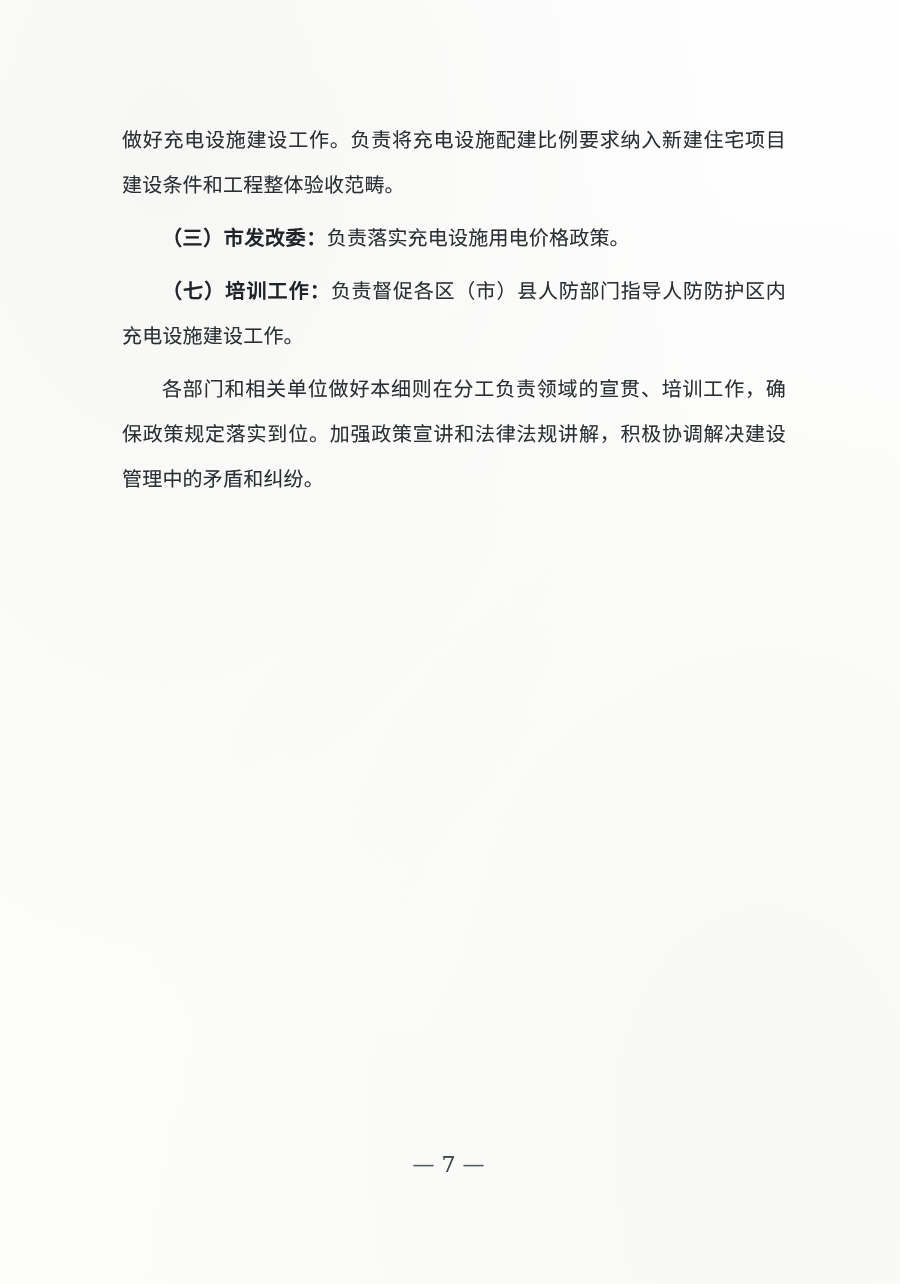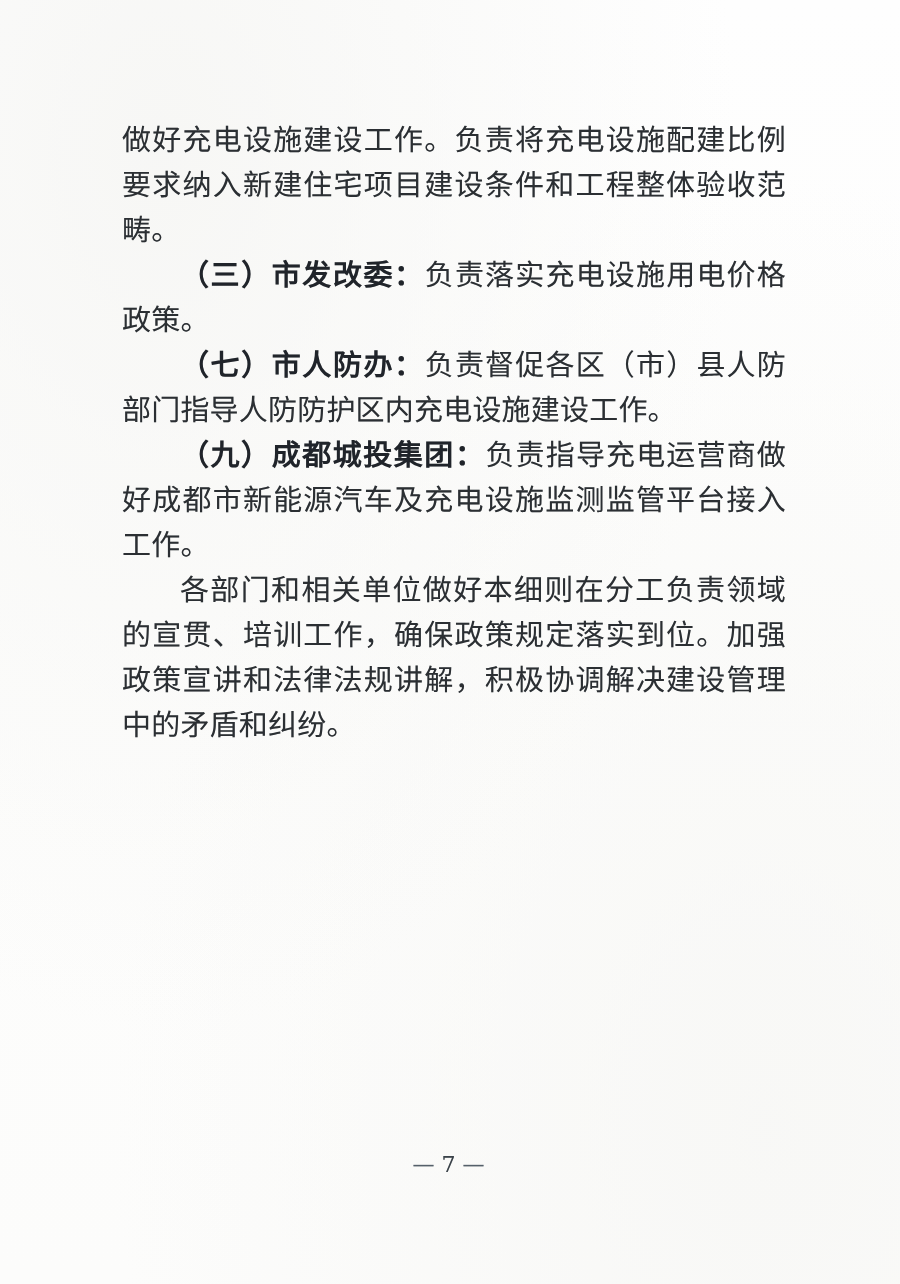--- a/index.html
+++ b/index.html
@@ -29,31 +29,31 @@
   .page-body {
     position: absolute;
     left: 122px;
     top: 118px;
     width: 664px;
   }
 
   
   .para {
     margin: 0;
-    font-size: 29px;
+    font-size: 20px;
     line-height: 45px;
     color: #2b2f33;
     text-align: justify;
     text-justify: inter-character;
     letter-spacing: 0.2px;
     font-weight: 400;
     -webkit-font-smoothing: antialiased;
   }
   .para + .para {
-    margin-top: 0;
+    margin-top: 8px;
   }
   .indent {
     text-indent: 2em;
   }
 
   
   .lead {
     font-weight: 700;
     color: #20242a;
     letter-spacing: 0.6px;
@@ -92,27 +92,24 @@
   </p>
 
   <p class="para indent">
     <span class="lead">（三）市发改委：</span><span>负责落实充电设施用电价格政策。</span>
   </p>
 
 
 
 
   <p class="para indent">
-    <span class="lead">（七）市人防办：</span><span>负责督促各区（市）县人防部门指导人防防护区内充电设施建设工作。</span>
+    <span class="lead">（七）培训工作：</span><span>负责督促各区（市）县人防部门指导人防防护区内充电设施建设工作。</span>
   </p>
 
 
-  <p class="para indent">
-    <span class="lead">（九）成都城投集团：</span><span>负责指导充电运营商做好成都市新能源汽车及充电设施监测监管平台接入工作。</span>
-  </p>
 
   <p class="para indent">
     <span>各部门和相关单位做好本细则在分工负责领域的宣贯、培训工作，确保政策规定落实到位。加强政策宣讲和法律法规讲解，积极协调解决建设管理中的矛盾和纠纷。</span>
   </p>
 
 </main>
 
 <div class="page-number">
   <span class="pn-dash">—</span><span>7</span><span class="pn-dash">—</span>
 </div>

